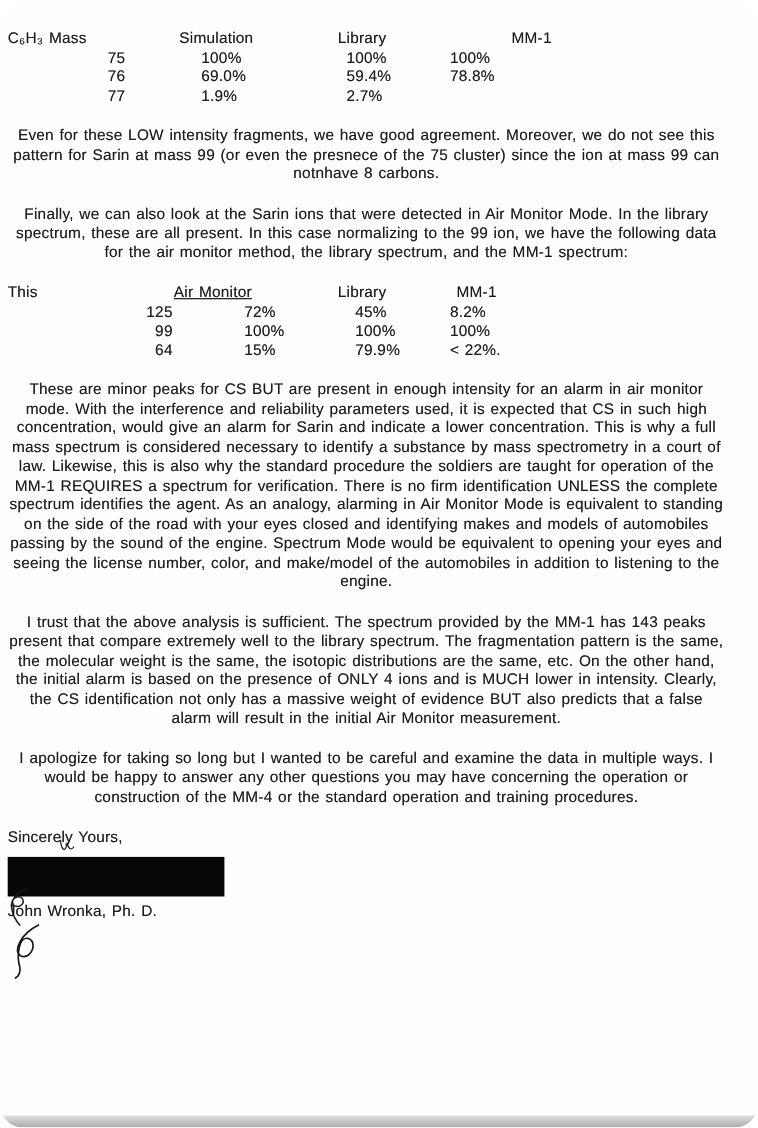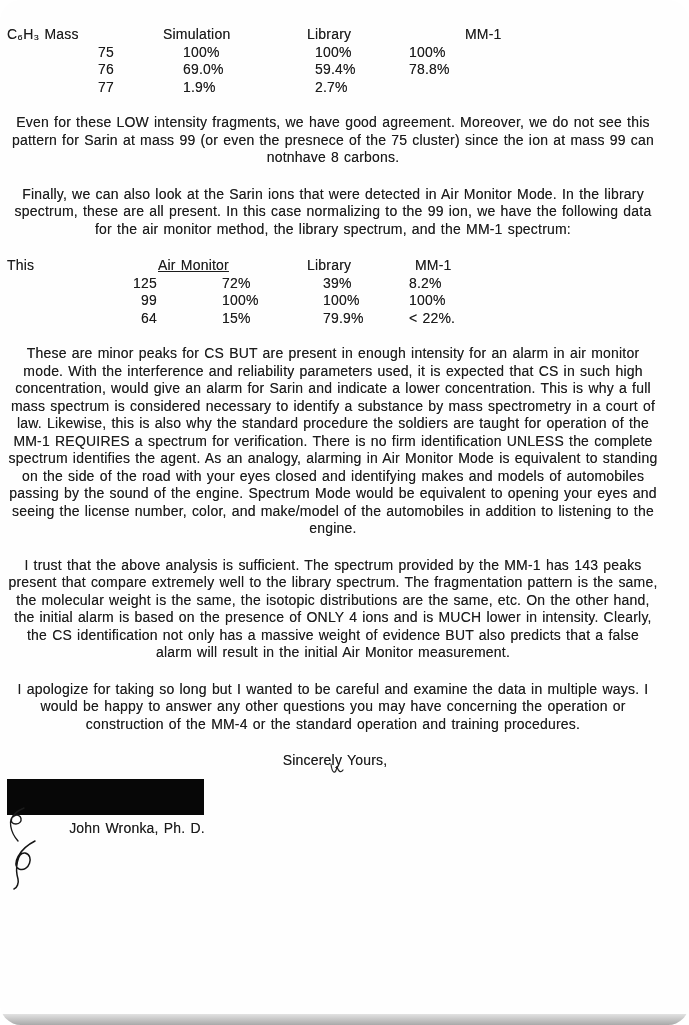--- a/index.html
+++ b/index.html
@@ -29,21 +29,21 @@
   .t1 .row .c3{padding-left:8px;}
   .t1 .row .c4{padding-left:2px;}
   
   .t2 .hdr .c2{padding-left:1px;text-decoration:underline;}
   .t2 .hdr .c4{padding-left:8px;}
   .t2 .row .c1{padding-left:2px;text-align:right;}
   .t2 .row .c2{padding-left:65px;}
   .t2 .row .c3{padding-left:16px;}
   .t2 .row .c4{padding-left:2px;}
   
-  .closing-wrap{position:relative;margin-top:14px;text-align:center;}
+  .closing-wrap{position:relative;margin-top:14px;}
   .closing-line{position:relative;display:inline-block;}
   .caret-squiggle{position:absolute;left:46px;top:10px;}
   .redaction{width:197px;height:36px;background:#070707;margin-top:9px;}
   .sig-line{position:relative;margin-top:5px;width:260px;}
   .sig-flourish{position:absolute;left:-3px;top:-14px;pointer-events:none;}
   .pen-flourish{display:block;margin:2px 0 0 2px;}
   .scan-edge{position:absolute;left:0;right:0;bottom:0;height:11px;
     background:linear-gradient(#e2e2e2,#a9a9a9);}
 </style>
 </head>
@@ -84,21 +84,21 @@
   <div class="tbl t2">
     <div class="tr hdr">
       <div class="cell c1">This</div>
       <div class="cell c2">Air Monitor</div>
       <div class="cell c3">Library</div>
       <div class="cell c4">MM-1</div>
     </div>
     <div class="tr row">
       <div class="cell c1">125</div>
       <div class="cell c2">72%</div>
-      <div class="cell c3">39%</div>
+      <div class="cell c3">45%</div>
       <div class="cell c4">8.2%</div>
     </div>
     <div class="tr row">
       <div class="cell c1">99</div>
       <div class="cell c2">100%</div>
       <div class="cell c3">100%</div>
       <div class="cell c4">100%</div>
     </div>
     <div class="tr row">
       <div class="cell c1">64</div>

